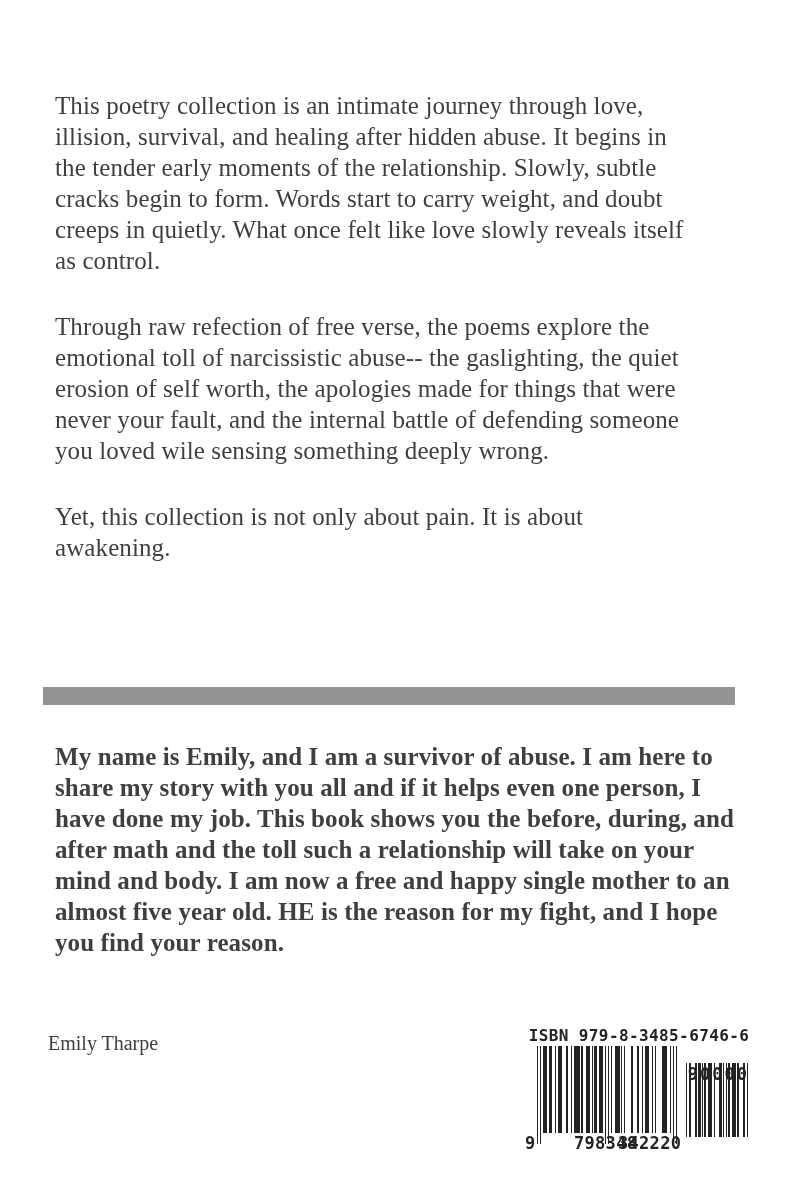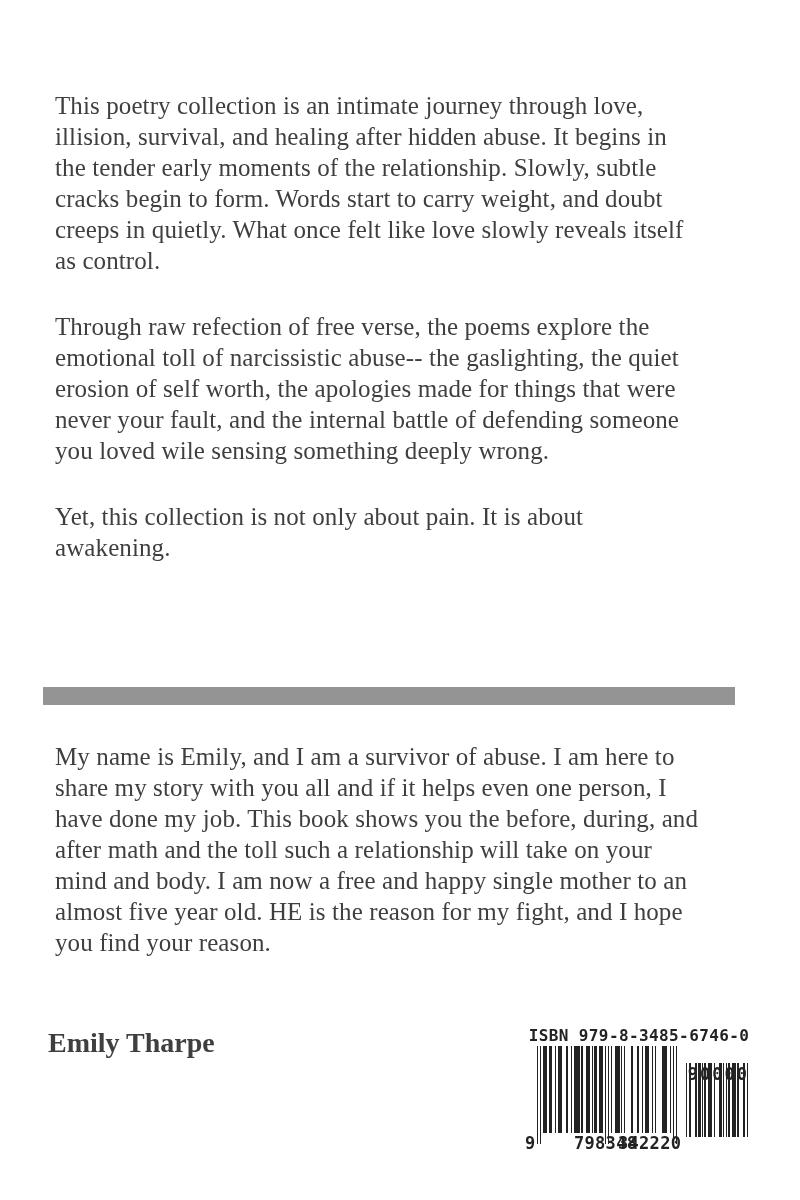--- a/index.html
+++ b/index.html
@@ -19,38 +19,37 @@
     font-size: 25px;
     line-height: 31px;
     color: var(--text, #3f3f3f);
     white-space: pre;
     letter-spacing: 0.1px;
   }
   .p1 { top: 90px; }
   .p2 { top: 311px; }
   .p3 { top: 501px; }
   .p4 { top: 596px; }
-  .bio { top: 741px; }
+  .bio { top: 741px; font-weight: bold; }
   .divider {
     position: absolute;
     left: 43px;
     top: 687px;
     width: 692px;
     height: 18px;
     background: var(--divider, #949494);
   }
   .author {
     position: absolute;
     left: 48px;
     top: 1030px;
     margin: 0;
-    font-size: 28px;
+    font-size: 20px;
     line-height: 26px;
     color: var(--text, #3f3f3f);
-    font-weight: bold;
   }
   .barcode-block {
     position: absolute;
     left: 522px;
     top: 1025px;
     width: 234px;
     height: 140px;
     background: #ffffff;
     color: var(--bars, #232323);
     font-family: "DejaVu Sans Mono", "Liberation Mono", monospace;
@@ -132,21 +131,21 @@
 share my story with you all and if it helps even one person, I
 have done my job. This book shows you the before, during, and
 after math and the toll such a relationship will take on your
 mind and body. I am now a free and happy single mother to an
 almost five year old. HE is the reason for my fight, and I hope
 you find your reason.</p>
 
   <p class="author">Emily Tharpe</p>
 
   <div class="barcode-block">
-    <div class="isbn-label">ISBN 979-8-3485-6746-0</div>
+    <div class="isbn-label">ISBN 979-8-3485-6746-6</div>
 
     <svg class="main-barcode" id="ean13-svg" viewBox="0 0 95 98" preserveAspectRatio="none" shape-rendering="crispEdges">
         <rect x="0" y="0" width="1" height="98" fill="var(--bars,#232323)"></rect>
         <rect x="2" y="0" width="1" height="98" fill="var(--bars,#232323)"></rect>
         <rect x="4" y="0" width="3" height="87" fill="var(--bars,#232323)"></rect>
         <rect x="8" y="0" width="2" height="87" fill="var(--bars,#232323)"></rect>
         <rect x="12" y="0" width="1" height="87" fill="var(--bars,#232323)"></rect>
         <rect x="14" y="0" width="3" height="87" fill="var(--bars,#232323)"></rect>
         <rect x="20" y="0" width="1" height="87" fill="var(--bars,#232323)"></rect>
         <rect x="23" y="0" width="1" height="87" fill="var(--bars,#232323)"></rect>

